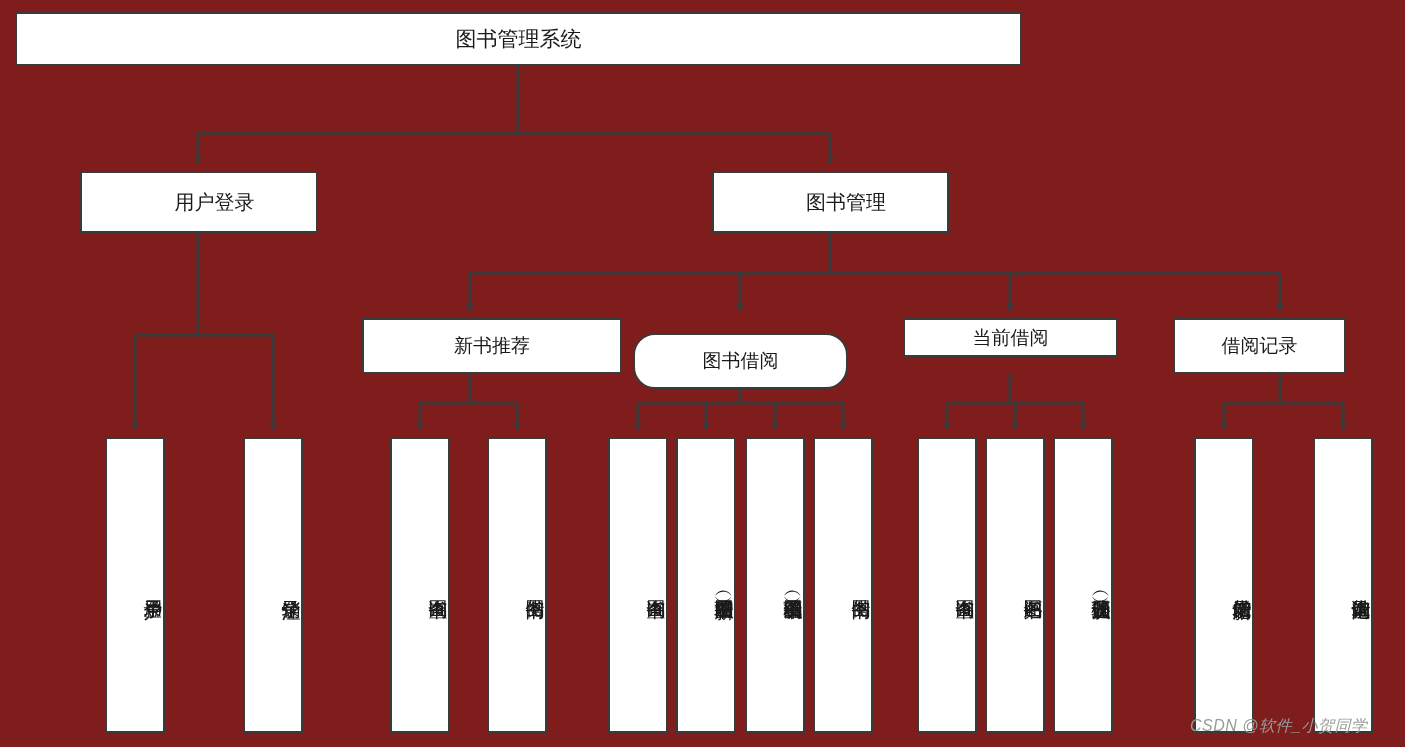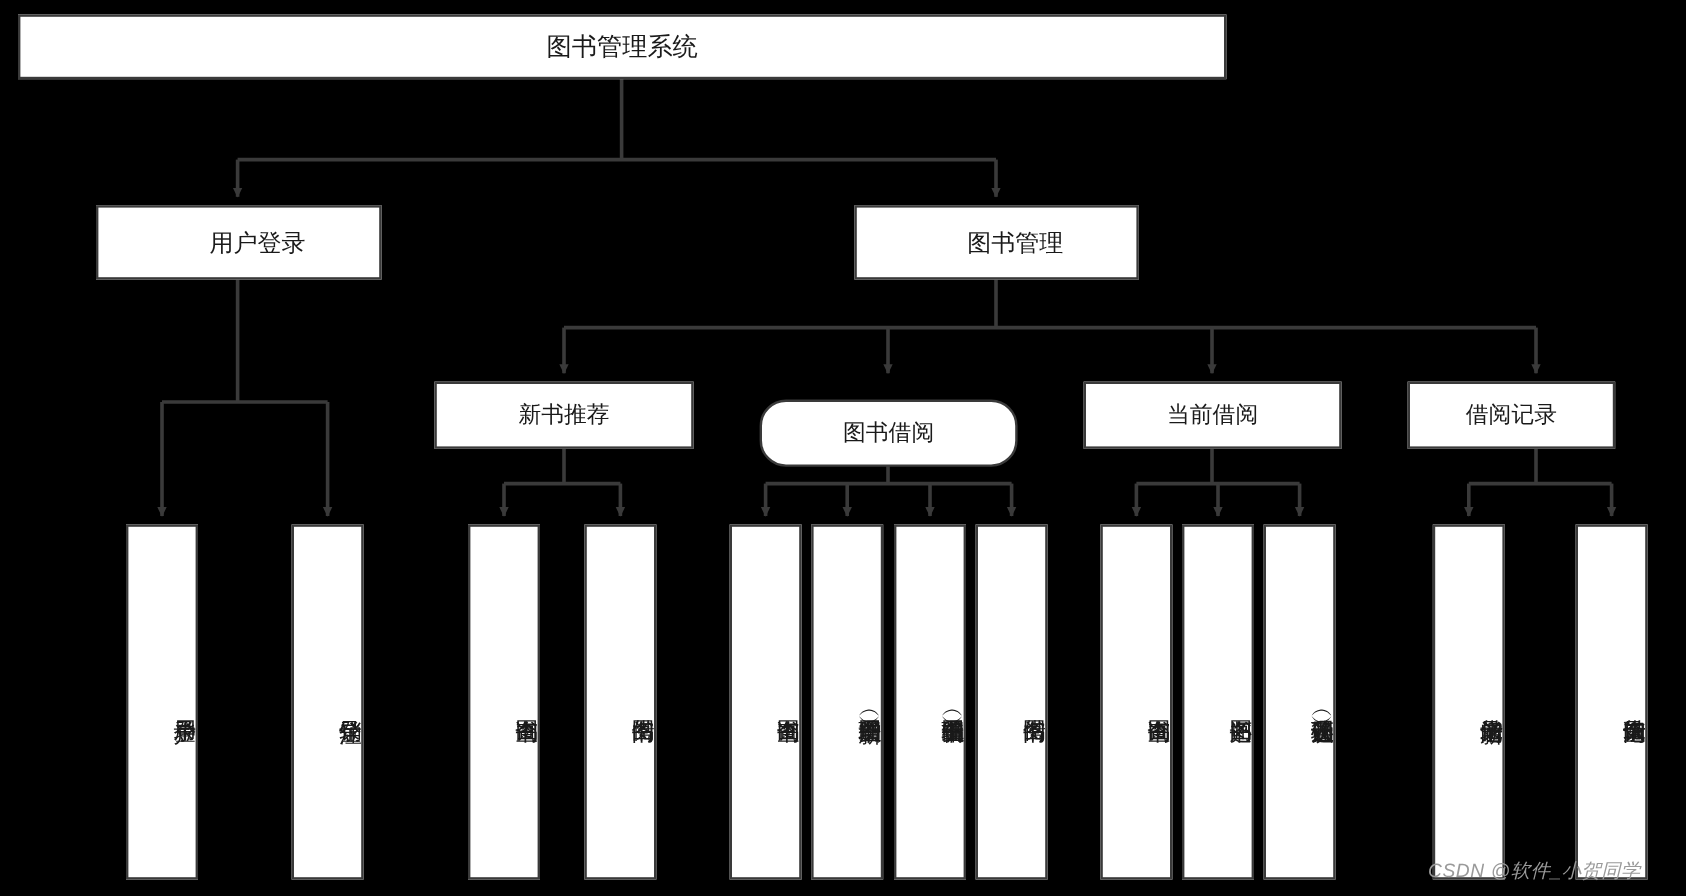--- a/index.html
+++ b/index.html
@@ -7,21 +7,21 @@
     padding: 0;
     background: #ffffff;
   }
   body {
     font-family: "Liberation Sans", "DejaVu Sans", sans-serif;
   }
   #canvas {
     position: relative;
     width: 1405px;
     height: 747px;
-    background: #000000;
+    background: #7f1d1d;
     overflow: hidden;
   }
   #edges {
     position: absolute;
     left: 0;
     top: 0;
     width: 1405px;
     height: 747px;
     pointer-events: none;
   }
@@ -128,27 +128,27 @@
     <span class="label">图书管理系统</span>
   </div>
 
   <div class="node level2" style="left:80px; top:171px; width:238px; height:62px;">
     <span class="label">用户登录</span>
   </div>
   <div class="node level2" style="left:712px; top:171px; width:237px; height:62px;">
     <span class="label">图书管理</span>
   </div>
 
-  <div class="node level3" style="left:362px; top:318px; width:216px; height:56px;">
+  <div class="node level3" style="left:362px; top:318px; width:260px; height:56px;">
     <span class="label">新书推荐</span>
   </div>
   <div class="node level3" style="left:633px; top:333px; width:215px; height:56px;border-radius:22px;">
     <span class="label">图书借阅</span>
   </div>
-  <div class="node level3" style="left:903px; top:318px; width:215px; height:56px;">
+  <div class="node level3" style="left:903px; top:318px; width:215px; height:39px;">
     <span class="label">当前借阅</span>
   </div>
   <div class="node level3" style="left:1173px; top:318px; width:173px; height:56px;">
     <span class="label">借阅记录</span>
   </div>
 
   <div class="node leaf" style="left:105px; top:437px; width:60px; height:296px;">
     <span class="label">用户登录</span>
   </div>
   <div class="node leaf" style="left:243px; top:437px; width:60px; height:296px;">

